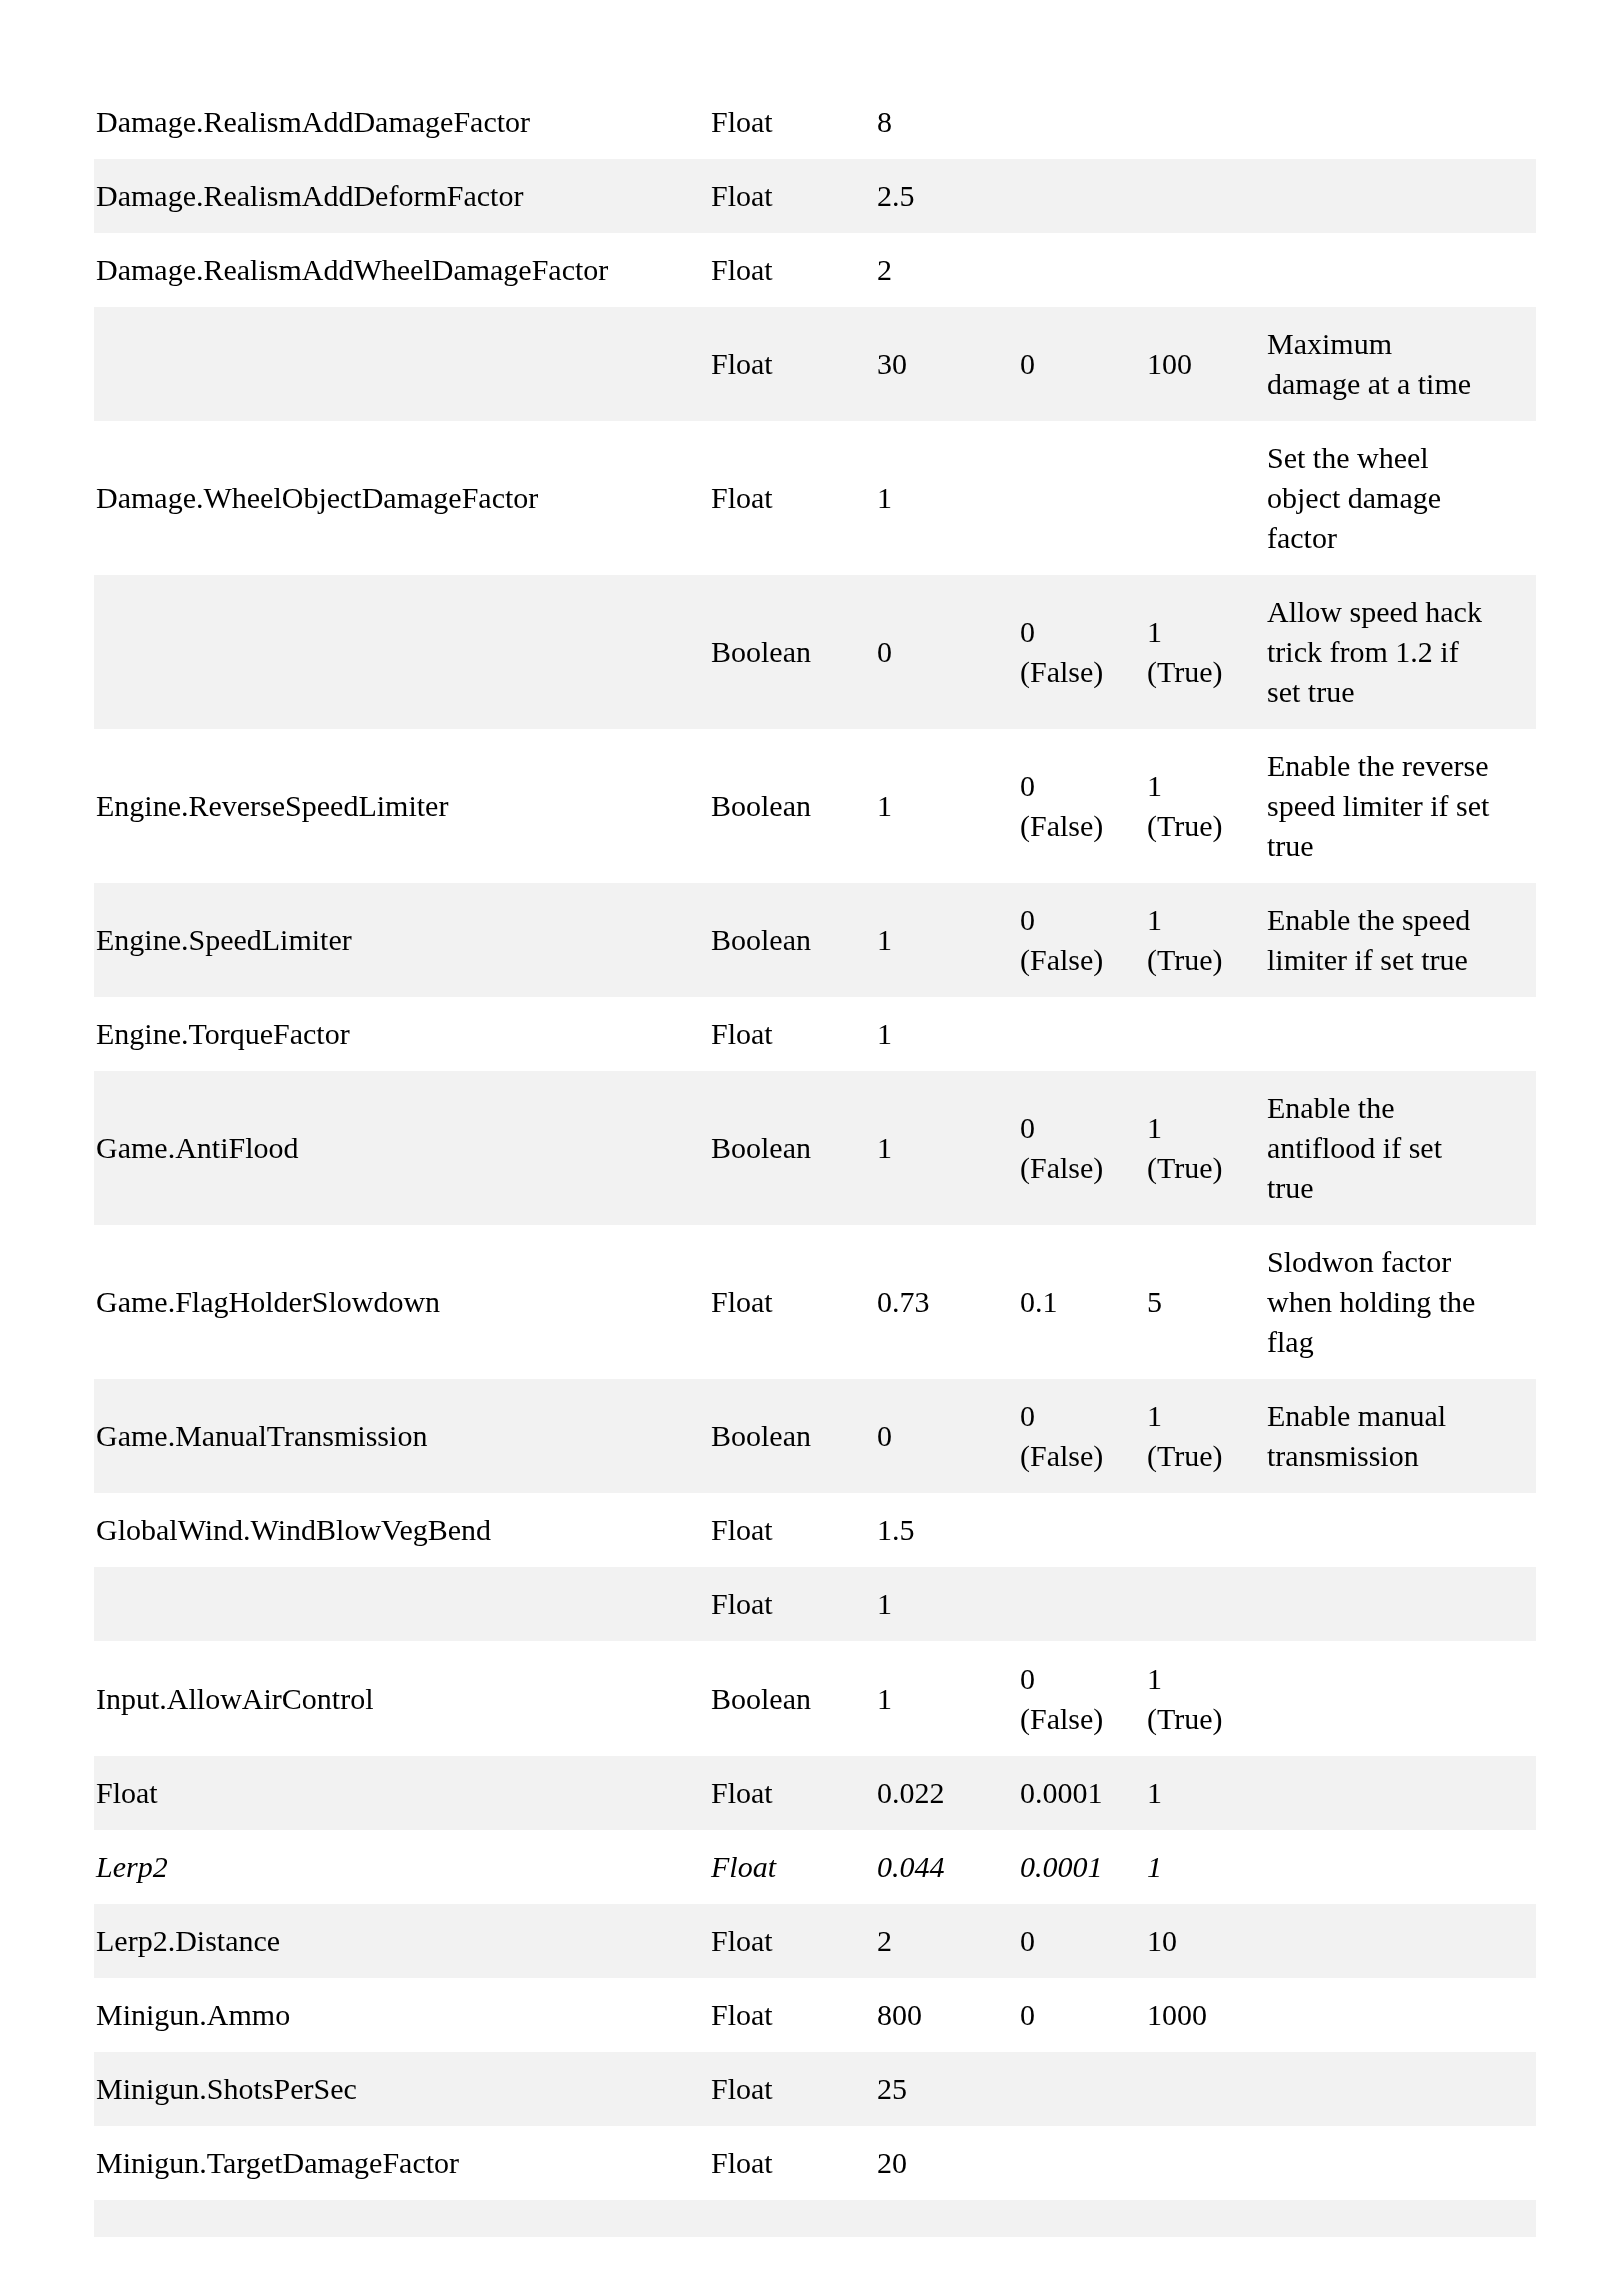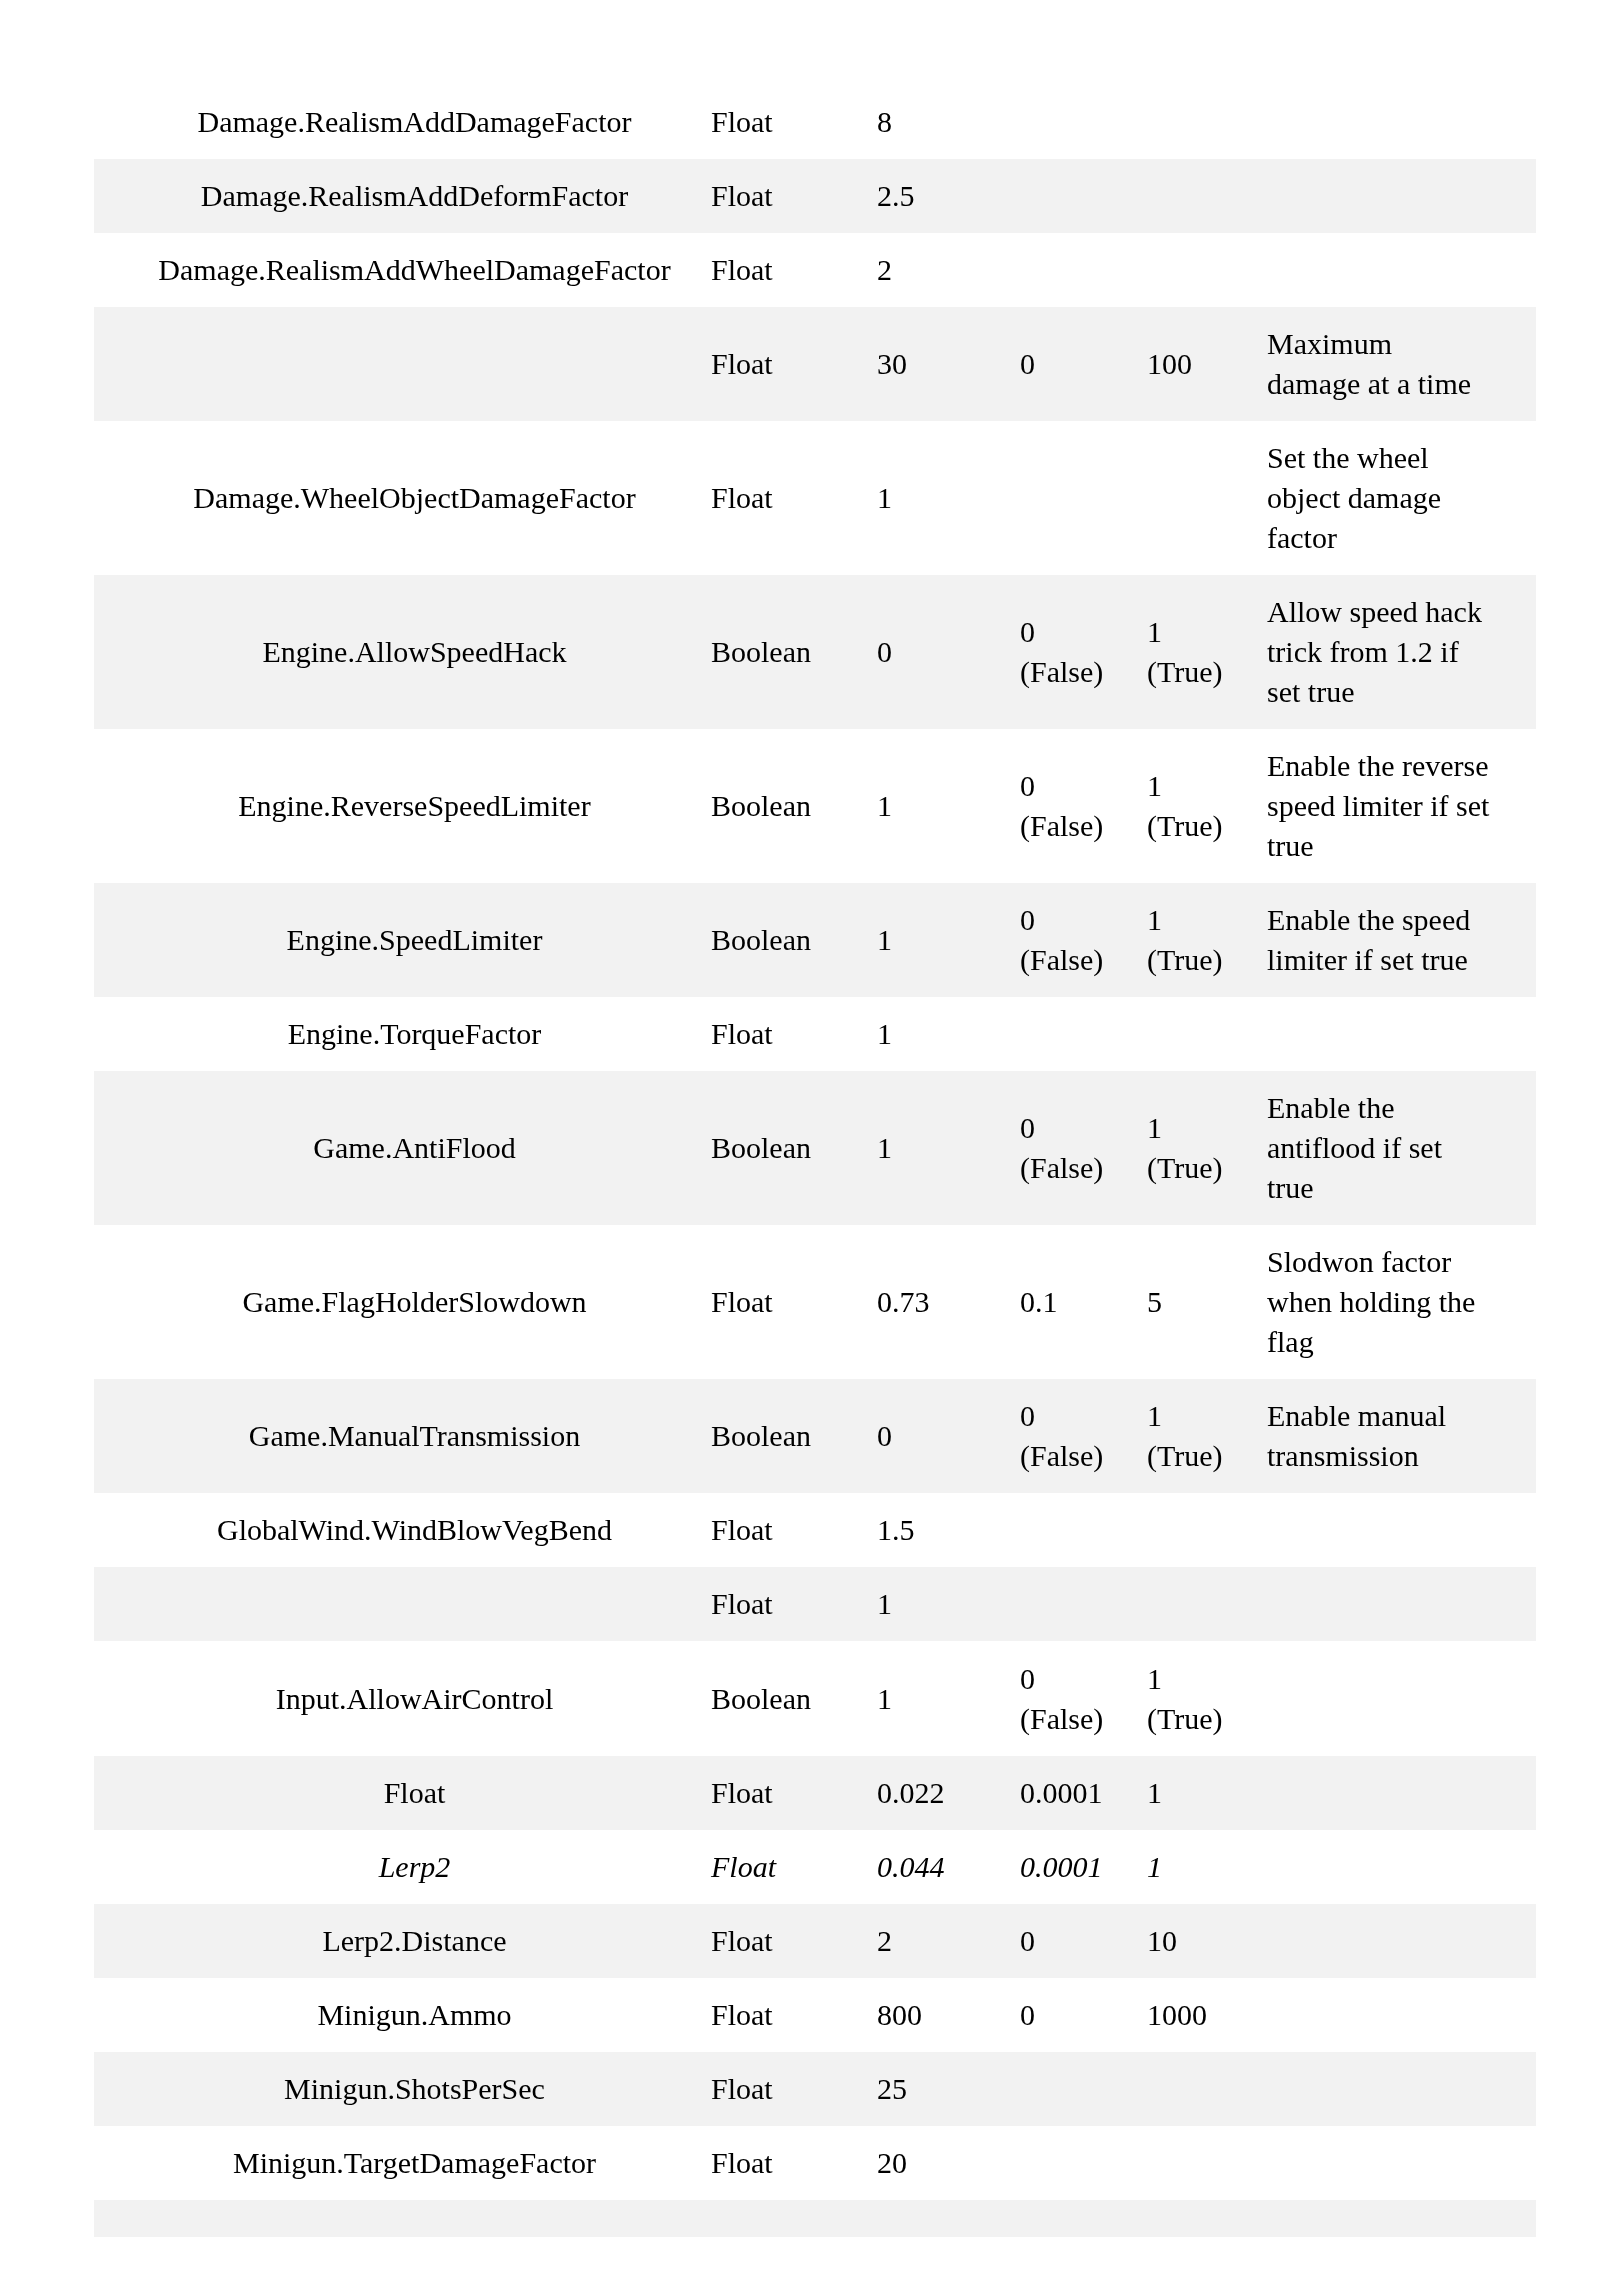--- a/index.html
+++ b/index.html
@@ -3,21 +3,21 @@
 <meta charset="utf-8">
 <style>
   html, body { margin: 0; padding: 0; background: #ffffff; }
   body { width: 1622px; height: 2295px; position: relative; overflow: hidden;
          font-family: "Liberation Serif", serif; color: #000; }
   .tbl { position: absolute; left: 94px; top: 85px; width: 1442px; }
   .row { position: relative; width: 1442px; box-sizing: border-box; }
   .row.shade { background: #f2f2f2; }
   .cell { position: absolute; top: 0; height: 100%; display: flex; align-items: center;
           font-size: 30px; line-height: 40px; box-sizing: border-box; }
-  .c-name { left: 13px; width: 615px; justify-content: center; }
+  .c-name { left: 2px; width: 615px; }
   .c-type { left: 617px; width: 144px; }
   .c-def  { left: 783px; width: 141px; }
   .c-min  { left: 926px; width: 124px; }
   .c-max  { left: 1053px; width: 118px; }
   .c-desc { left: 1173px; width: 265px; }
   .cell span { display: block; white-space: pre-line; }
 </style>
 </head>
 <body>
 
@@ -116,23 +116,20 @@
       <div class="cell c-max">
         <span></span>
       </div>
       <div class="cell c-desc">
         <span>Set the wheel
 object damage
 factor</span>
       </div>
     </div>
     <div class="row shade" style="height: 154px;">
-      <div class="cell c-name">
-        <span>Engine.AllowSpeedHack</span>
-      </div>
       <div class="cell c-type">
         <span>Boolean</span>
       </div>
       <div class="cell c-def">
         <span>0</span>
       </div>
       <div class="cell c-min">
         <span>0
 (False)</span>
       </div>

